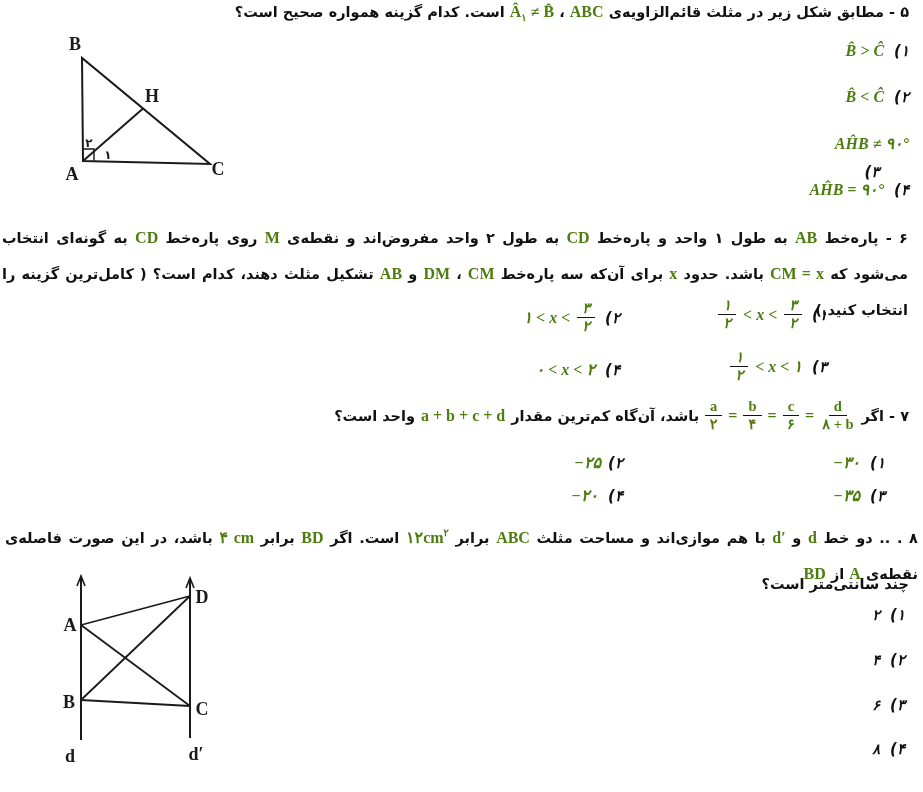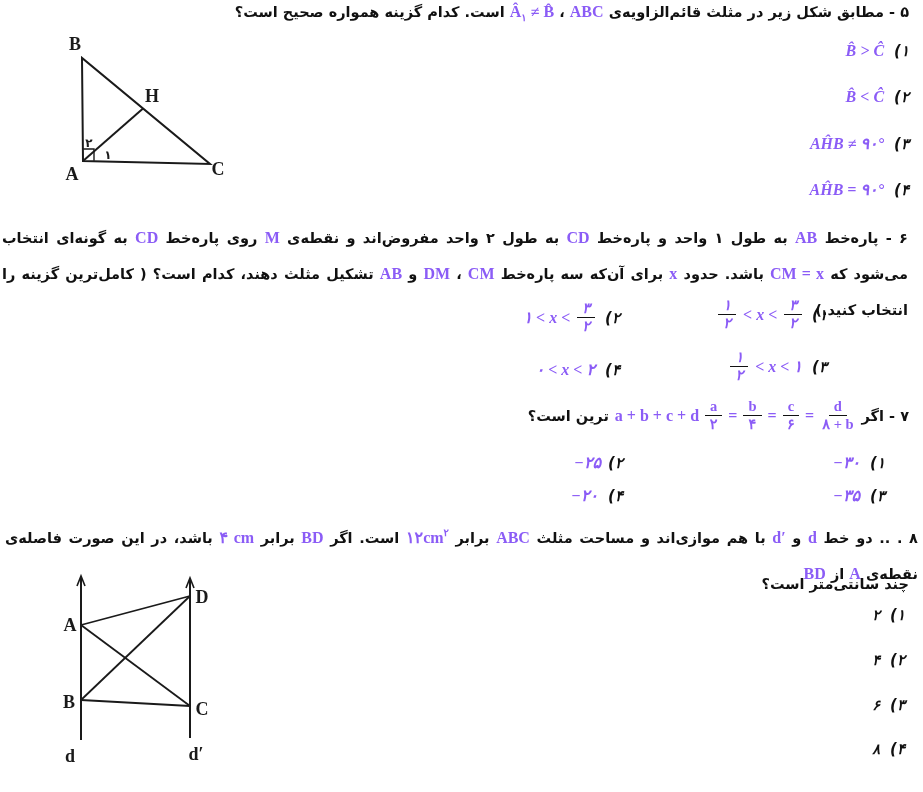--- a/index.html
+++ b/index.html
@@ -7,21 +7,21 @@
     width:923px;height:792px;position:relative;overflow:hidden;
     background:#ffffff;color:#111;
   }
   .abs{position:absolute;}
   .fa{
     font-family:"DejaVu Sans",sans-serif;
     font-size:14.5px;font-weight:bold;color:#111;
   }
   .math{
     font-family:"Liberation Serif","DejaVu Serif",serif;
-    font-size:16px;font-weight:bold;color:#8b5cf6;
+    font-size:16px;font-weight:bold;color:#4d7c0f;
   }
   .qpara{
     direction:rtl;text-align:justify;line-height:36px;
   }
   .qpara .math{white-space:nowrap;}
   .nowrap{white-space:nowrap;}
   .opt{
     position:absolute;display:flex;flex-direction:row;align-items:center;gap:10px;font-style:italic;
   }
   .opt .marker{font-size:15px;}
@@ -56,21 +56,21 @@
 </p>
 
 <div class="opt" style="top:42px;right:14px;">
   <span class="math" dir="ltr">B̂ &gt; Ĉ</span>
   <span class="fa marker" dir="ltr">(۱</span>
 </div>
 <div class="opt" style="top:88px;right:14px;">
   <span class="math" dir="ltr">B̂ &lt; Ĉ</span>
   <span class="fa marker" dir="ltr">(۲</span>
 </div>
-<div class="opt" style="top:134px;right:14px;">
+<div class="opt" style="top:134px;right:14px;flex-direction:column;">
   <span class="math" dir="ltr">AĤB ≠ ۹۰°</span>
   <span class="fa marker" dir="ltr">(۳</span>
 </div>
 <div class="opt" style="top:180px;right:14px;">
   <span class="math" dir="ltr">AĤB = ۹۰°</span>
   <span class="fa marker" dir="ltr">(۴</span>
 </div>
 
 <div class="abs" style="left:48px;top:28px;">
   <svg width="235" height="168" viewBox="0 0 235 168">
@@ -144,22 +144,23 @@
     <span class="frac">
         <span class="num">c</span>
         <span class="den">۶</span>
       </span>
     <span>=</span>
     <span class="frac">
         <span class="num">d</span>
         <span class="den">۸ + b</span>
       </span>
   </span>
+  <span class="fa">باشد، آن‌گاه کم‌ترین مقدار</span>
   <span class="math" dir="ltr">a + b + c + d</span>
-  <span class="fa">ترین است؟</span>
+  <span class="fa">واحد است؟</span>
 </div>
 
 <div class="opt" style="top:453px;right:38px;">
   <span class="math" dir="ltr">−۳۰</span>
   <span class="fa marker" dir="ltr">(۱</span>
 </div>
 <div class="opt" style="top:453px;right:300px;gap:7px;">
   <span class="math" dir="ltr">−۲۵</span>
   <span class="fa marker" dir="ltr">(۲</span>
 </div>

